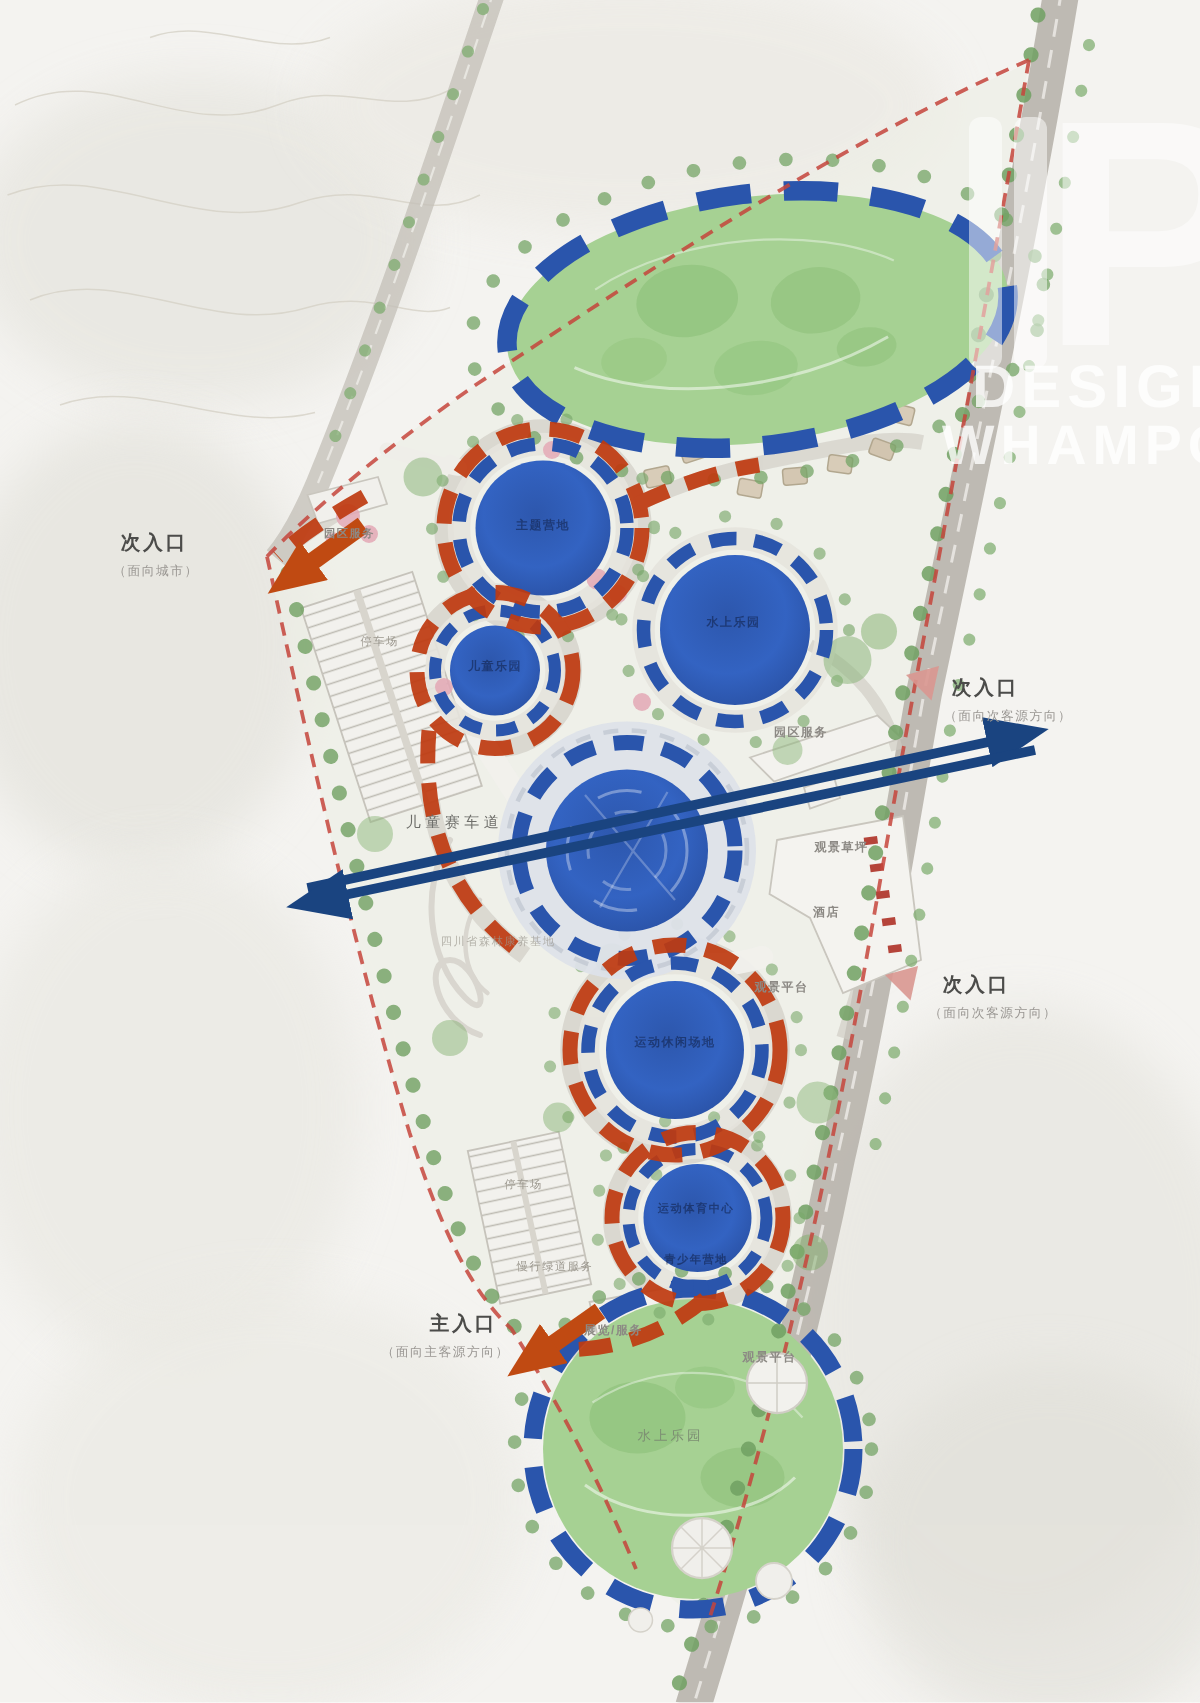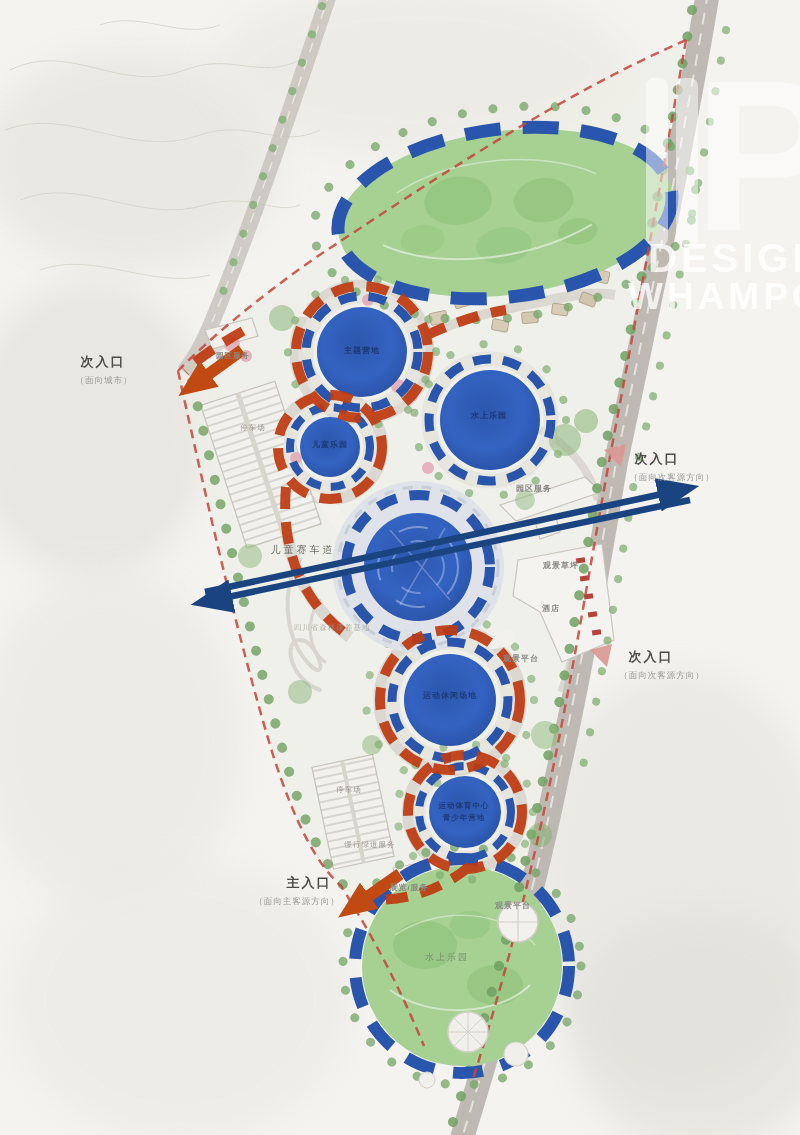--- a/index.html
+++ b/index.html
@@ -294,15 +294,15 @@
 <div class="lbl tiny" style="left:370px;top:845px;">慢行绿道服务</div>
 <div class="lbl tiny" style="left:253px;top:428px;">停车场</div>
 <div class="lbl tiny" style="left:349px;top:790px;">停车场</div>
 <div class="lbl tiny" style="left:332px;top:628px;opacity:.7;">四川省森林康养基地</div>
 
 <div class="lbl zone" style="left:362px;top:351px;">主题营地</div>
 <div class="lbl zone" style="left:489px;top:416px;">水上乐园</div>
 <div class="lbl zone" style="left:330px;top:445px;">儿童乐园</div>
 <div class="lbl zone" style="left:450px;top:696px;">运动休闲场地</div>
 <div class="lbl zone" style="left:464px;top:806px;font-size:7.5px;">运动体育中心</div>
-<div class="lbl zone" style="left:464px;top:818px;font-size:7.5px;">青少年营地</div>
+<div class="lbl zone" style="left:464px;top:840px;font-size:7.5px;">青少年营地</div>
 
 </div>
 
 </body></html>

